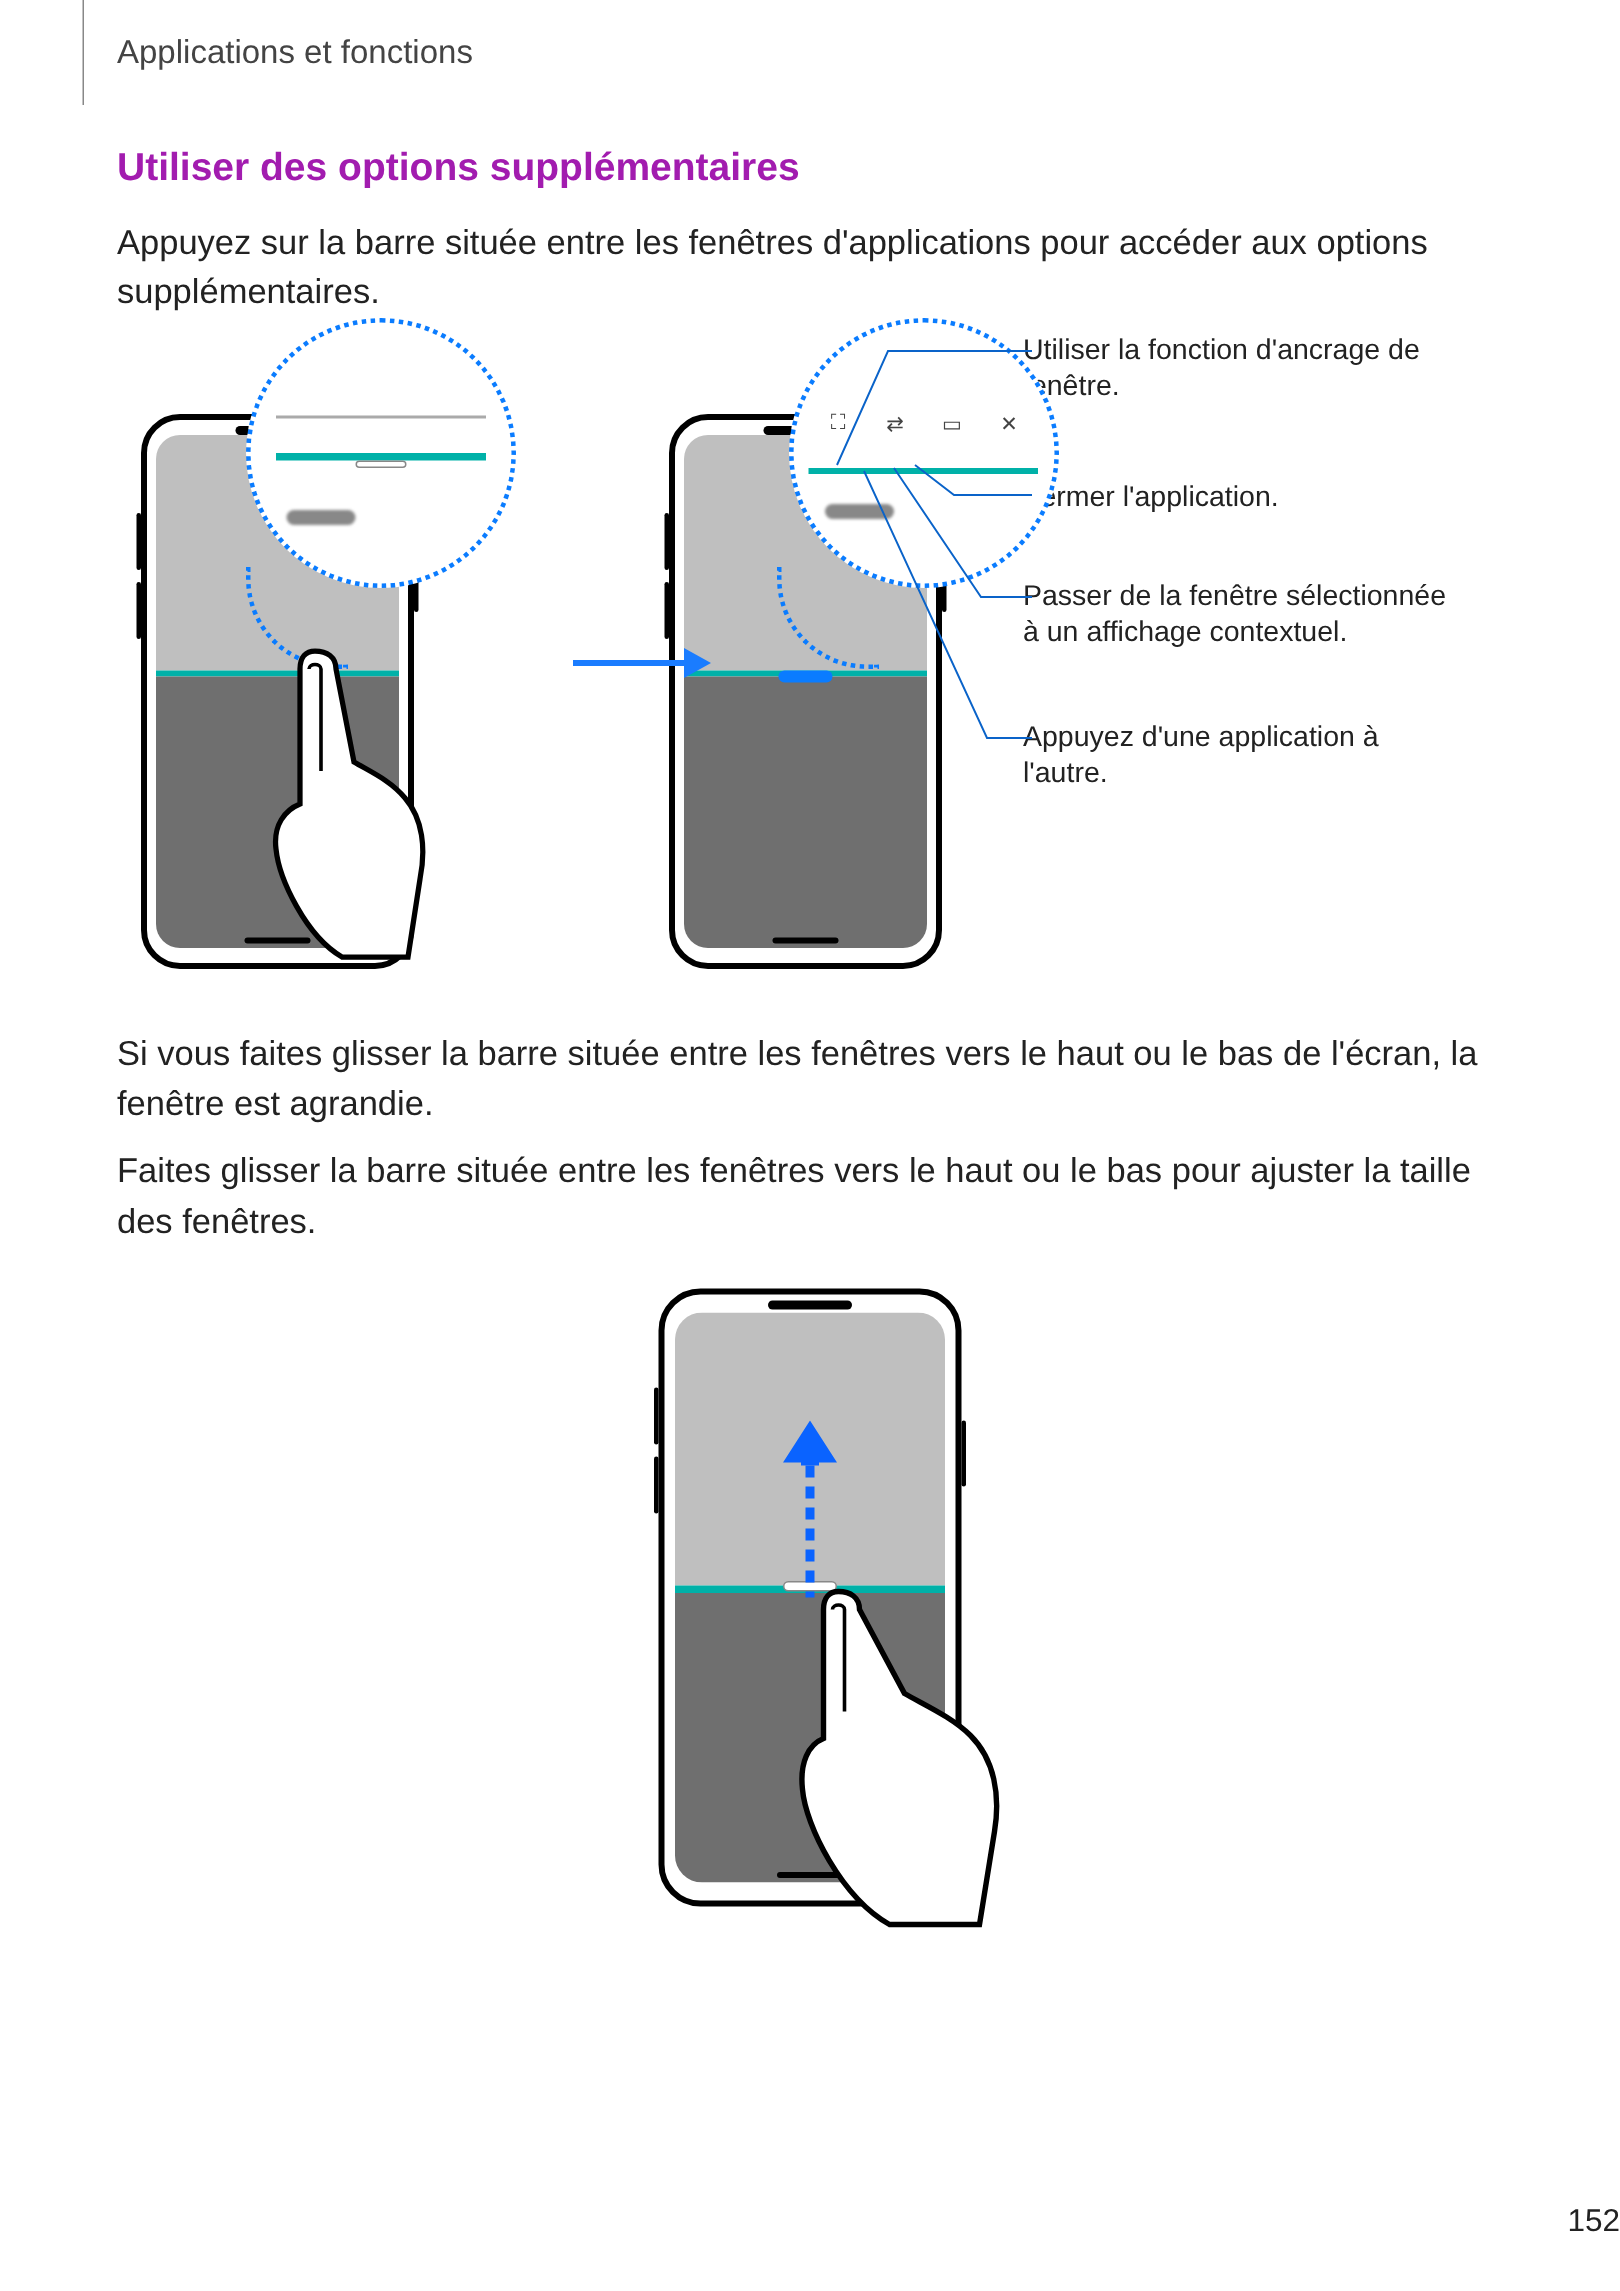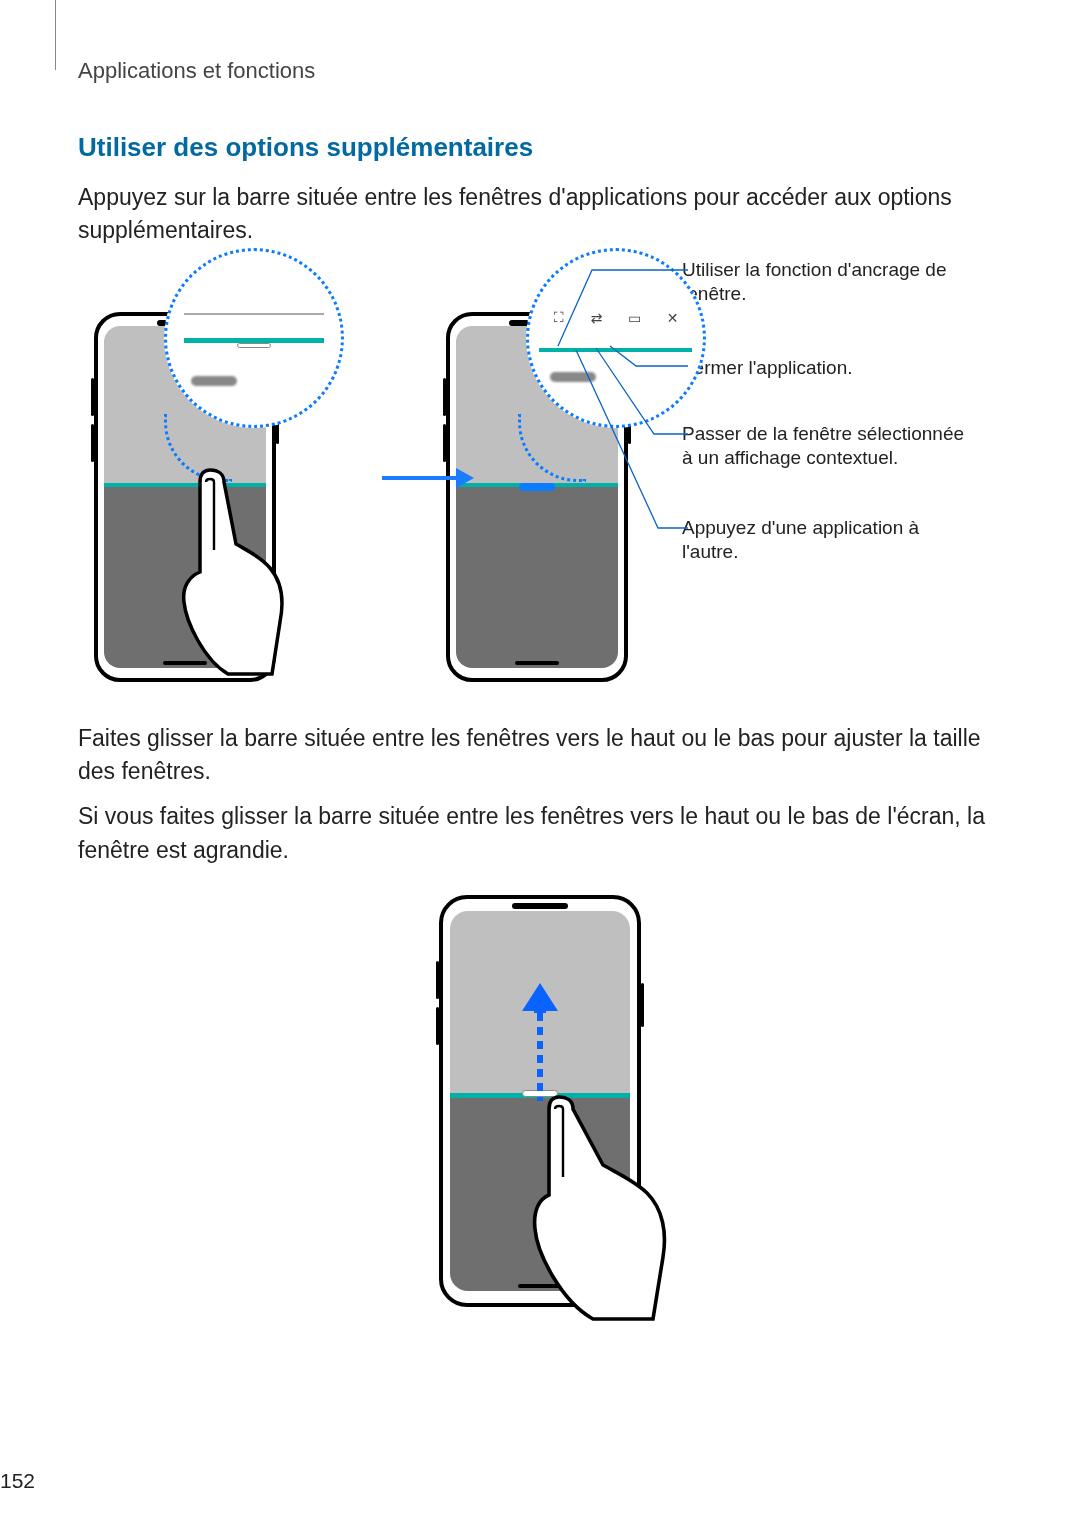--- a/index.html
+++ b/index.html
@@ -13,34 +13,34 @@
   }
   .side-line {
     position: absolute;
     left: 55px;
     top: 0;
     width: 1px;
     height: 70px;
     background: #888;
   }
   .page {
-    padding: 58px 78px 0 78px;
+    padding: 22px 78px 0 78px;
   }
   .breadcrumb {
     font-size: 22px;
     color: #444;
     margin-left: 0;
     margin-bottom: 48px;
     font-weight: 400;
   }
   h2 {
     font-size: 26px;
     font-weight: 700;
     margin-bottom: 18px;
-    color: #0369a1;
+    color: #a21caf;
   }
   .body-text {
     font-size: 23px;
     line-height: 1.45;
     color: #222;
     margin-bottom: 12px;
   }
   .figure-row {
     display: flex;
     align-items: flex-start;
@@ -142,21 +142,21 @@
   .phone-b { width: 202px; height: 412px; border:4px solid #000; border-radius:28px; position:relative;}
   .phone-b-screen{position:absolute;left:7px;right:7px;top:12px;bottom:12px;border-radius:18px;overflow:hidden;}
   .pb-top{position:absolute;top:0;left:0;right:0;height:48%;background:#bfbfbf;}
   .pb-bar{position:absolute;top:48%;left:0;right:0;height:5px;background:#00b1a8;}
   .pb-bottom{position:absolute;top:49.2%;left:0;right:0;bottom:0;background:#6f6f6f;}
   .pb-handle{position:absolute;top:47%;left:50%;transform:translateX(-50%);width:36px;height:7px;background:#fff;border:1px solid #888;border-radius:4px;}
   .pb-arrow{position:absolute;left:50%;top:84px;transform:translateX(-50%);z-index:5;}
   .dash-stem{stroke:#0a63ff;stroke-width:6;stroke-dasharray:8 6;}
 
   .page-num {
-    position:absolute; bottom:34px; left:0; right:0; text-align:left;
+    position:absolute; bottom:34px; left:0; right:0; text-align:right;
     font-size:21px; color:#222;
   }
 </style>
 </head>
 <body>
 
 <div class="side-line"></div>
 
 <div class="page">
 
@@ -238,22 +238,22 @@
 
     <div class="callouts">
       <div class="callout-text" style="top:-18px;">Utiliser la fonction d'ancrage de fenêtre.</div>
       <div class="callout-text" style="top:80px;">Fermer l'application.</div>
       <div class="callout-text" style="top:146px;">Passer de la fenêtre sélectionnée à un affichage contextuel.</div>
       <div class="callout-text" style="top:240px;">Appuyez d'une application à l'autre.</div>
     </div>
 
   </div>
 
+  <p class="body-text">Si vous faites glisser la barre située entre les fenêtres vers le haut ou le bas de l'écran, la fenêtre est agrandie.</p>
   <p class="body-text">Faites glisser la barre située entre les fenêtres vers le haut ou le bas pour ajuster la taille des fenêtres.</p>
-  <p class="body-text">Si vous faites glisser la barre située entre les fenêtres vers le haut ou le bas de l'écran, la fenêtre est agrandie.</p>
 
   <div class="figure-center">
     <div class="phone-b">
       <div class="vol-btn vol1" style="left:-7px;"></div>
         <div class="vol-btn vol2" style="left:-7px;"></div>
       <div class="pwr-btn" style="right:-7px;"></div>
       <div class="notch"></div>
       <div class="phone-b-screen">
         <div class="pb-top"></div>
         <div class="pb-bar"></div>

